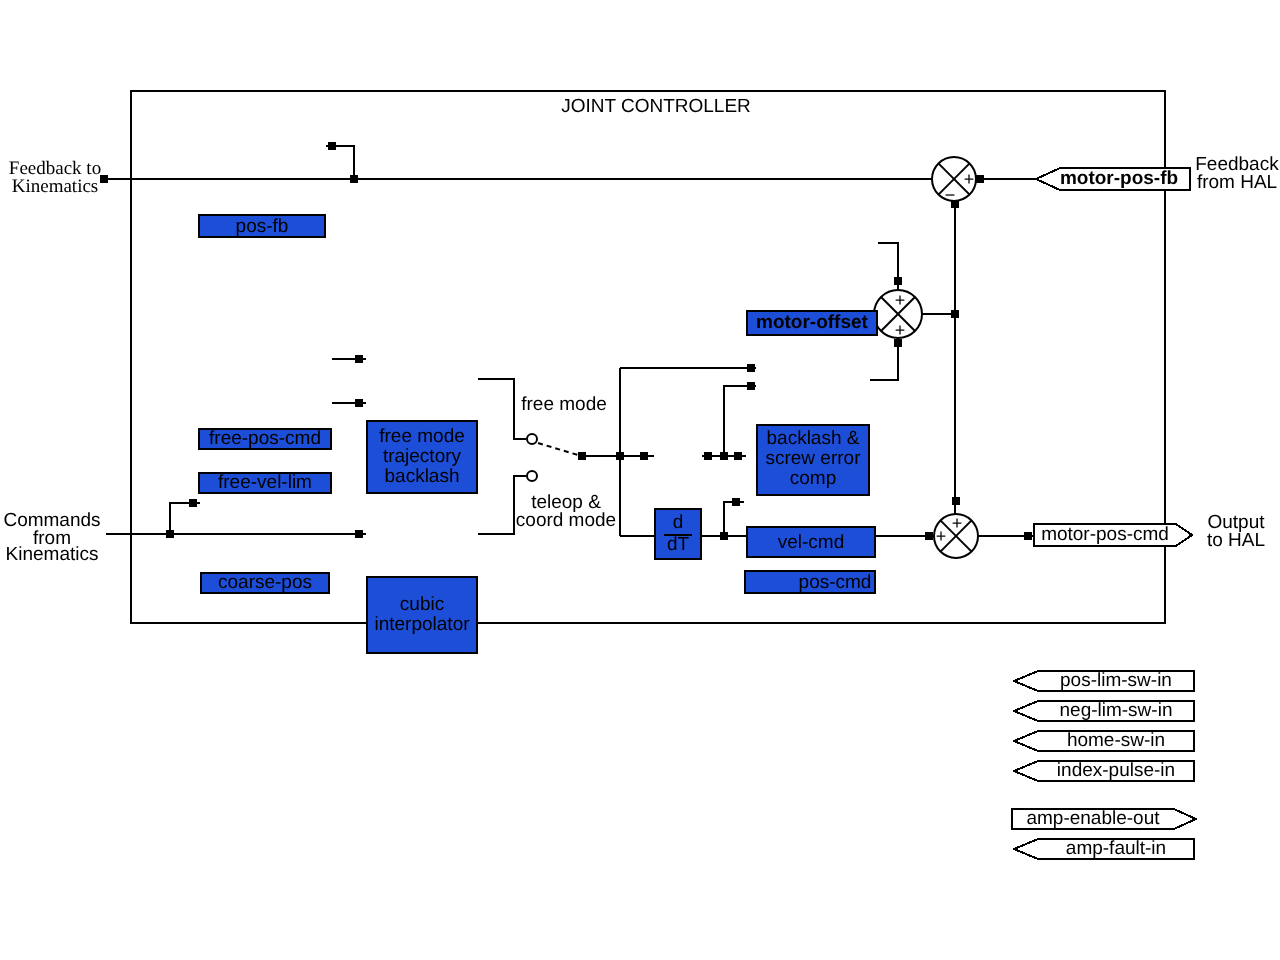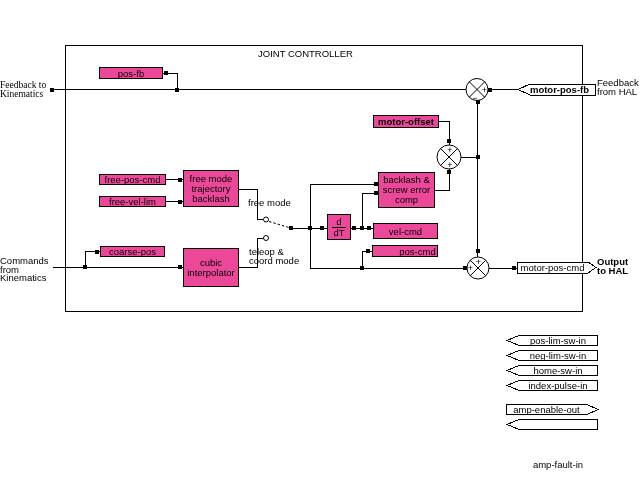--- a/index.html
+++ b/index.html
@@ -1,23 +1,23 @@
 <!DOCTYPE html>
 <html><head>
 <meta charset="utf-8">
 <style>
   html,body{margin:0;padding:0;background:#fff;}
   #stage{position:relative;width:640px;height:480px;background:#ffffff;overflow:hidden;
          font-family:"Liberation Sans","DejaVu Sans",sans-serif;font-size:9.5px;color:#000;}
   .abs{position:absolute;box-sizing:border-box;}
   .bigbox{border:1px solid #000;background:transparent;}
-  .blk{border:1px solid #000;background:#ec4899;display:flex;flex-direction:column;
-       align-items:center;justify-content:center;text-align:left;line-height:10px;z-index:3;}
+  .blk{border:1px solid #000;background:#1d4ed8;display:flex;flex-direction:column;
+       align-items:center;justify-content:center;text-align:left;line-height:10px;z-index:3;margin-top:40px;}
   .thin{line-height:9px;}
-  .lbl{text-align:left;line-height:8.5px;z-index:3;}
+  .lbl{text-align:center;line-height:8.5px;z-index:3;}
   .tagtext{display:flex;align-items:center;justify-content:center;text-align:center;z-index:4;}
   .wires{position:absolute;left:0;top:0;z-index:2;}
   .wires path, .wires line{stroke:#000;stroke-width:1;fill:none;}
   .wires .sq{fill:#000;stroke:none;}
   .wires circle{stroke:#000;stroke-width:1;fill:#fff;}
   .wires polygon{stroke:#000;stroke-width:1;fill:#fff;}
   .wires text{font-family:"Liberation Sans","DejaVu Sans",sans-serif;font-size:9px;fill:#000;}
   .crisp{shape-rendering:crispEdges;}
   .frac{border-top:1px solid #000;width:14px;}
 </style>
@@ -130,21 +130,21 @@
   </div>
   <div class="abs lbl" style="left:0px;top:257px;width:52px;">
     <div>Commands</div>
     <div>from</div>
     <div>Kinematics</div>
   </div>
   <div class="abs lbl" style="left:597px;top:79px;width:43px;">
     <div>Feedback</div>
     <div>from HAL</div>
   </div>
-  <div class="abs lbl" style="left:597px;top:258px;width:42px;font-weight:bold;">
+  <div class="abs lbl" style="left:597px;top:258px;width:42px;">
     <div>Output</div>
     <div>to HAL</div>
   </div>
   <div class="abs lbl" style="left:248px;top:199px;width:68px;">free mode</div>
   <div class="abs lbl" style="left:249px;top:247px;width:68px;line-height:9px;">
     <div>teleop &amp;</div>
     <div>coord mode</div>
   </div>
 
   <div class="abs blk thin" style="left:99px;top:67px;width:64px;height:12px;">pos-fb</div>
@@ -175,15 +175,15 @@
     <div>dT</div>
   </div>
 
   <div class="abs tagtext" style="left:524px;top:84px;width:71px;height:11px;font-weight:bold;">motor-pos-fb</div>
   <div class="abs tagtext" style="left:517px;top:262px;width:71px;height:11px;">motor-pos-cmd</div>
   <div class="abs tagtext" style="left:519px;top:335px;width:78px;height:10px;">pos-lim-sw-in</div>
   <div class="abs tagtext" style="left:519px;top:350px;width:78px;height:10px;">neg-lim-sw-in</div>
   <div class="abs tagtext" style="left:519px;top:365px;width:78px;height:10px;">home-sw-in</div>
   <div class="abs tagtext" style="left:519px;top:380px;width:78px;height:10px;">index-pulse-in</div>
   <div class="abs tagtext" style="left:506px;top:404px;width:81px;height:10px;">amp-enable-out</div>
-  <div class="abs tagtext" style="left:519px;top:419px;width:78px;height:10px;margin-top:40px;">amp-fault-in</div>
+  <div class="abs tagtext" style="left:519px;top:419px;width:78px;height:10px;">amp-fault-in</div>
 
 </div>
 
 </body></html>

